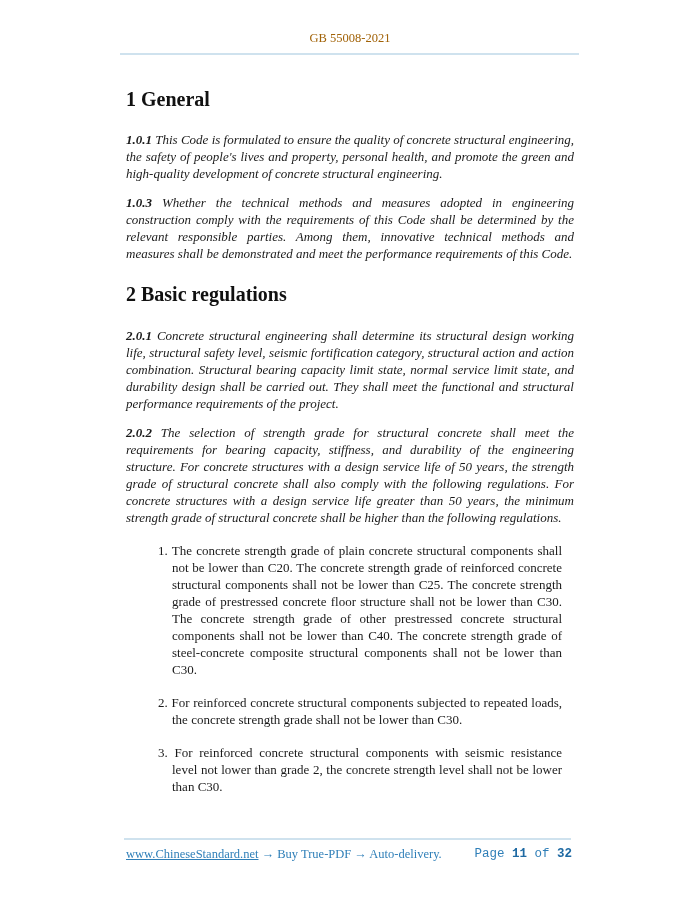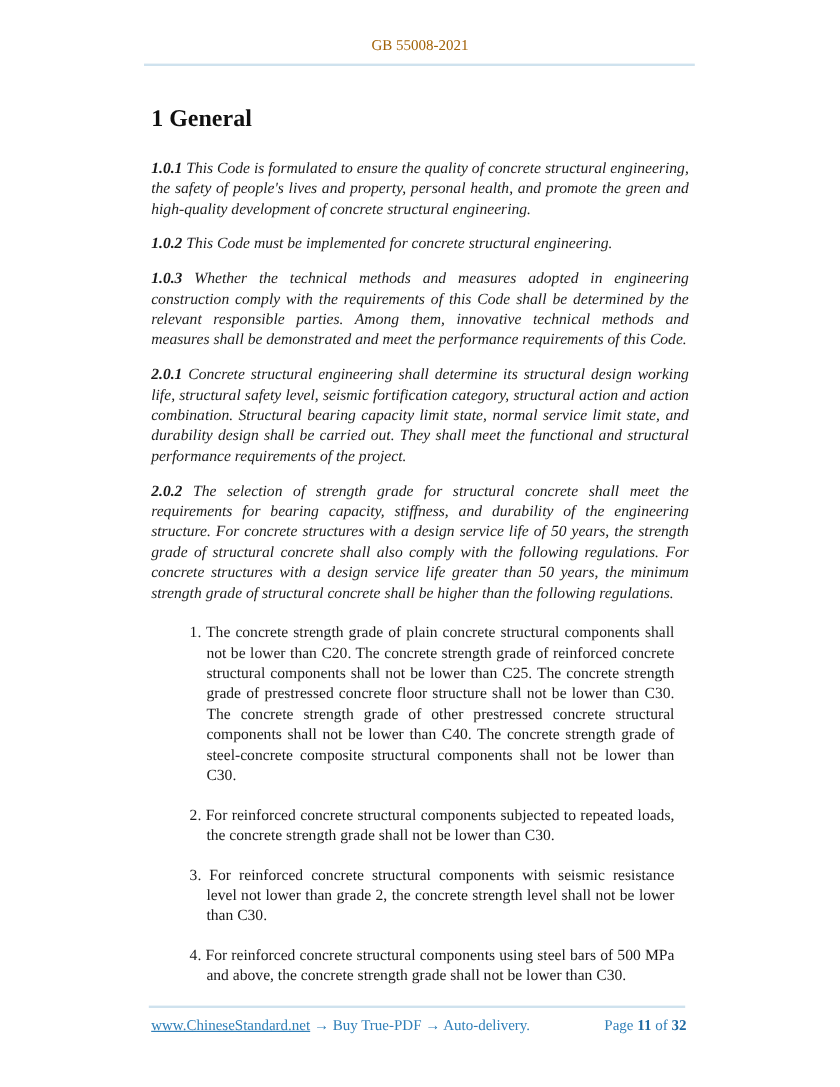--- a/index.html
+++ b/index.html
@@ -88,51 +88,51 @@
     }
     .footer a {
       color: #2f7fb8;
       text-decoration: underline;
       text-align: center;
     }
     .footer .page-info {
       position: absolute;
       right: 0;
       top: 0;
+      font-family: Liberation Mono, monospace;
     }
     .footer .page-info b {
       font-weight: bold;
       color: #1f6aa3;
     }
   </style>
 </head>
 <body>
 
 <div class="page-header">GB 55008-2021</div>
 <div class="header-rule"></div>
 
 <div class="content">
   <h1 class="sec1">1 General</h1>
 
   <p class="clause"><span class="clause-num">1.0.1</span><span> This Code is formulated to ensure the quality of concrete structural engineering, the safety of people's lives and property, personal health, and promote the green and high-quality development of concrete structural engineering.</span></p>
 
-  <p class="clause"><span class="clause-num">1.0.2</span><span> This Code must be implemented for concrete structural engineering.</span></p>
 
   <p class="clause"><span class="clause-num">1.0.3</span><span> Whether the technical methods and measures adopted in engineering construction comply with the requirements of this Code shall be determined by the relevant responsible parties. Among them, innovative technical methods and measures shall be demonstrated and meet the performance requirements of this Code.</span></p>
 
+  <h1 class="sec2">2 Basic regulations</h1>
 
   <p class="clause"><span class="clause-num">2.0.1</span><span> Concrete structural engineering shall determine its structural design working life, structural safety level, seismic fortification category, structural action and action combination. Structural bearing capacity limit state, normal service limit state, and durability design shall be carried out. They shall meet the functional and structural performance requirements of the project.</span></p>
 
   <p class="clause" style="margin-bottom:16px;"><span class="clause-num">2.0.2</span><span> The selection of strength grade for structural concrete shall meet the requirements for bearing capacity, stiffness, and durability of the engineering structure. For concrete structures with a design service life of 50 years, the strength grade of structural concrete shall also comply with the following regulations. For concrete structures with a design service life greater than 50 years, the minimum strength grade of structural concrete shall be higher than the following regulations.</span></p>
 
   <ol class="items">
     <li><span class="num">1.</span><span> The concrete strength grade of plain concrete structural components shall not be lower than C20. The concrete strength grade of reinforced concrete structural components shall not be lower than C25. The concrete strength grade of prestressed concrete floor structure shall not be lower than C30. The concrete strength grade of other prestressed concrete structural components shall not be lower than C40. The concrete strength grade of steel-concrete composite structural components shall not be lower than C30.</span></li>
     <li><span class="num">2.</span><span> For reinforced concrete structural components subjected to repeated loads, the concrete strength grade shall not be lower than C30.</span></li>
     <li><span class="num">3.</span><span> For reinforced concrete structural components with seismic resistance level not lower than grade 2, the concrete strength level shall not be lower than C30.</span></li>
-    <li><span class="num">4.</span><span> For reinforced concrete structural components using steel bars of 500 MPa and above, the concrete strength grade shall not be lower than C30.</span></li>
   </ol>
 </div>
 
 <div class="footer-rule"></div>
 <div class="footer">
   <a>www.ChineseStandard.net</a><span> → Buy True-PDF → Auto-delivery.</span>
   <span class="page-info"><span>Page </span><b>11</b><span> of </span><b>32</b></span>
 </div>
 
 </body></html>

